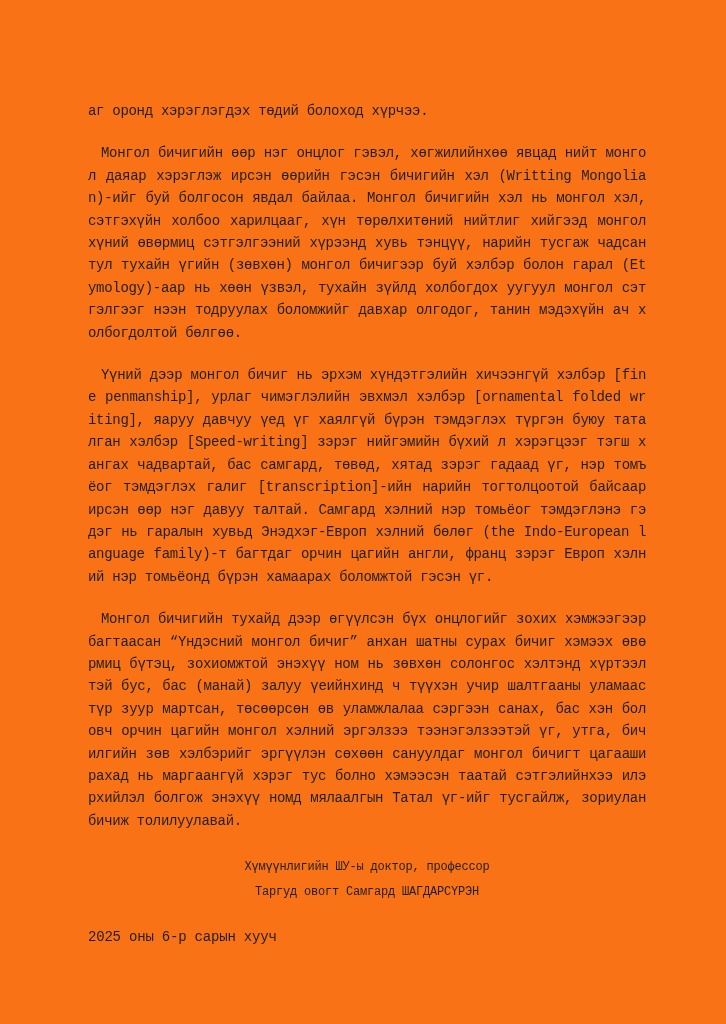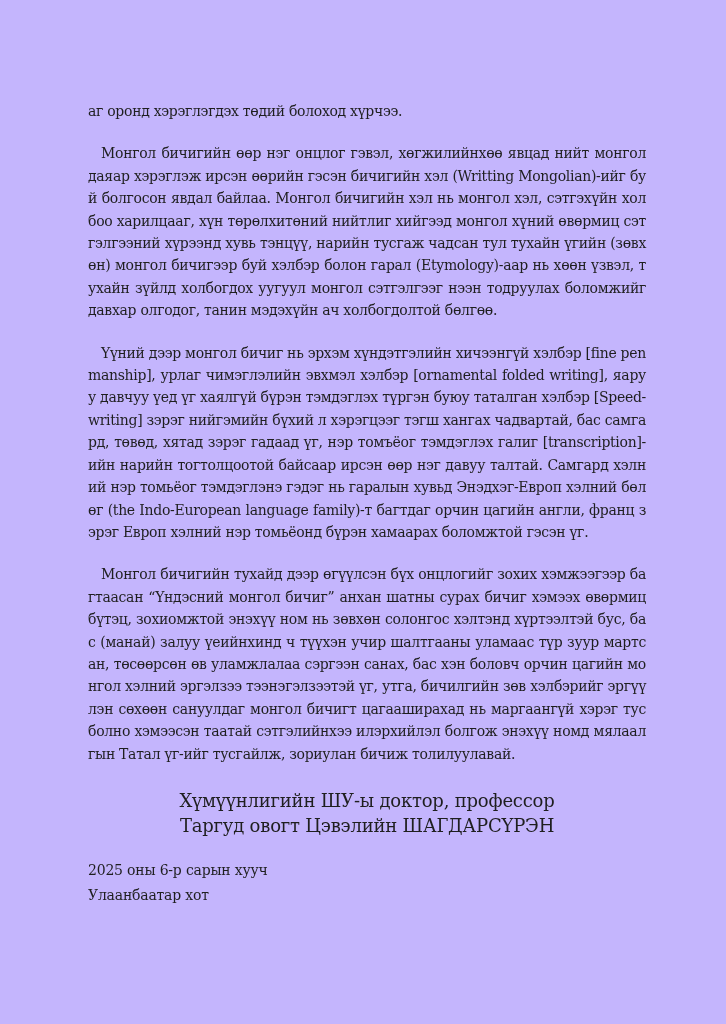--- a/index.html
+++ b/index.html
@@ -12,38 +12,39 @@
     height: 1024px;
     overflow: hidden;
     font-family: "DejaVu Serif", "Liberation Serif", serif;
     color: #1f1f1f;
   }
   .page {
     box-sizing: border-box;
     width: 726px;
     height: 1024px;
     padding: 100px 80px 0 88px;
-    background: #c4b5fd;
+    background: #f97316;
+    font-family: Liberation Mono, monospace;
   }
   .para {
     margin: 0 0 20px 0;
     font-size: 14px;
     line-height: 22.4px;
     letter-spacing: -0.3px;
     text-align: justify;
     word-break: break-all;
   }
   .para.indent {
     text-indent: 13px;
     margin-top: 7px;
   }
   .signature {
     margin-top: 23px;
     text-align: center;
-    font-size: 18px;
+    font-size: 12px;
     line-height: 25px;
     letter-spacing: -0.2px;
   }
   .dateline {
     margin-top: 20px;
     margin-right: -14px;
     text-align: left;
     font-size: 14px;
     line-height: 25px;
     letter-spacing: -0.2px;
@@ -60,21 +61,20 @@
   <p class="para">аг оронд хэрэглэгдэх төдий болоход хүрчээ.</p>
 
   <p class="para indent">Монгол бичигийн өөр нэг онцлог гэвэл, хөгжилийнхөө явцад нийт монгол даяар хэрэглэж ирсэн өөрийн гэсэн бичигийн хэл (Writting Mongolian)-ийг буй болгосон явдал байлаа. Монгол бичигийн хэл нь монгол хэл, сэтгэхүйн холбоо харилцааг, хүн төрөлхитөний нийтлиг хийгээд монгол хүний өвөрмиц сэтгэлгээний хүрээнд хувь тэнцүү, нарийн тусгаж чадсан тул тухайн үгийн (зөвхөн) монгол бичигээр буй хэлбэр болон гарал (Etymology)-аар нь хөөн үзвэл, тухайн зүйлд холбогдох уугуул монгол сэтгэлгээг нээн тодруулах боломжийг давхар олгодог, танин мэдэхүйн ач холбогдолтой бөлгөө.</p>
 
   <p class="para indent">Үүний дээр монгол бичиг нь эрхэм хүндэтгэлийн хичээнгүй хэлбэр [fine penmanship], урлаг чимэглэлийн эвхмэл хэлбэр [ornamental folded writing], яаруу давчуу үед үг хаялгүй бүрэн тэмдэглэх түргэн буюу таталган хэлбэр [Speed-writing] зэрэг нийгэмийн бүхий л хэрэгцээг тэгш хангах чадвартай, бас самгард, төвөд, хятад зэрэг гадаад үг, нэр томъёог тэмдэглэх галиг [transcription]-ийн нарийн тогтолцоотой байсаар ирсэн өөр нэг давуу талтай. Самгард хэлний нэр томьёог тэмдэглэнэ гэдэг нь гаралын хувьд Энэдхэг-Европ хэлний бөлөг (the Indo-European language family)-т багтдаг орчин цагийн англи, франц зэрэг Европ хэлний нэр томьёонд бүрэн хамаарах боломжтой гэсэн үг.</p>
 
   <p class="para indent">Монгол бичигийн тухайд дээр өгүүлсэн бүх онцлогийг зохих хэмжээгээр багтаасан “Үндэсний монгол бичиг” анхан шатны сурах бичиг хэмээх өвөрмиц бүтэц, зохиомжтой энэхүү ном нь зөвхөн солонгос хэлтэнд хүртээлтэй бус, бас (манай) залуу үеийнхинд ч түүхэн учир шалтгааны уламаас түр зуур мартсан, төсөөрсөн өв уламжлалаа сэргээн санах, бас хэн боловч орчин цагийн монгол хэлний эргэлзээ тээнэгэлзээтэй үг, утга, бичилгийн зөв хэлбэрийг эргүүлэн сөхөөн сануулдаг монгол бичигт цагааширахад нь маргаангүй хэрэг тус болно хэмээсэн таатай сэтгэлийнхээ илэрхийлэл болгож энэхүү номд мялаалгын Татал үг-ийг тусгайлж, зориулан бичиж толилуулавай.</p>
 
   <div class="signature">
     <div>Хүмүүнлигийн ШУ-ы доктор, профессор</div>
-    <div>Таргуд овогт Цэвэлийн ШАГДАРСҮРЭН</div>
+    <div>Таргуд овогт Самгард ШАГДАРСҮРЭН</div>
   </div>
 
   <div class="dateline">
     <div>2025 оны 6-р сарын хууч</div>
-    <div class="city">Улаанбаатар хот</div>
   </div>
 
 </div>
 
 </body></html>

